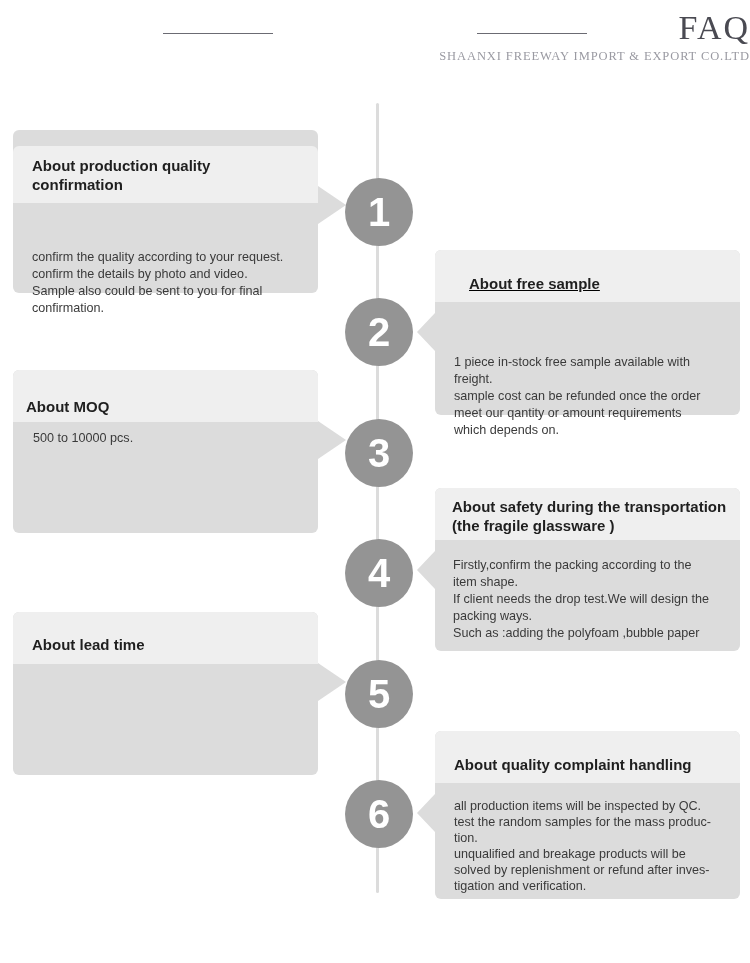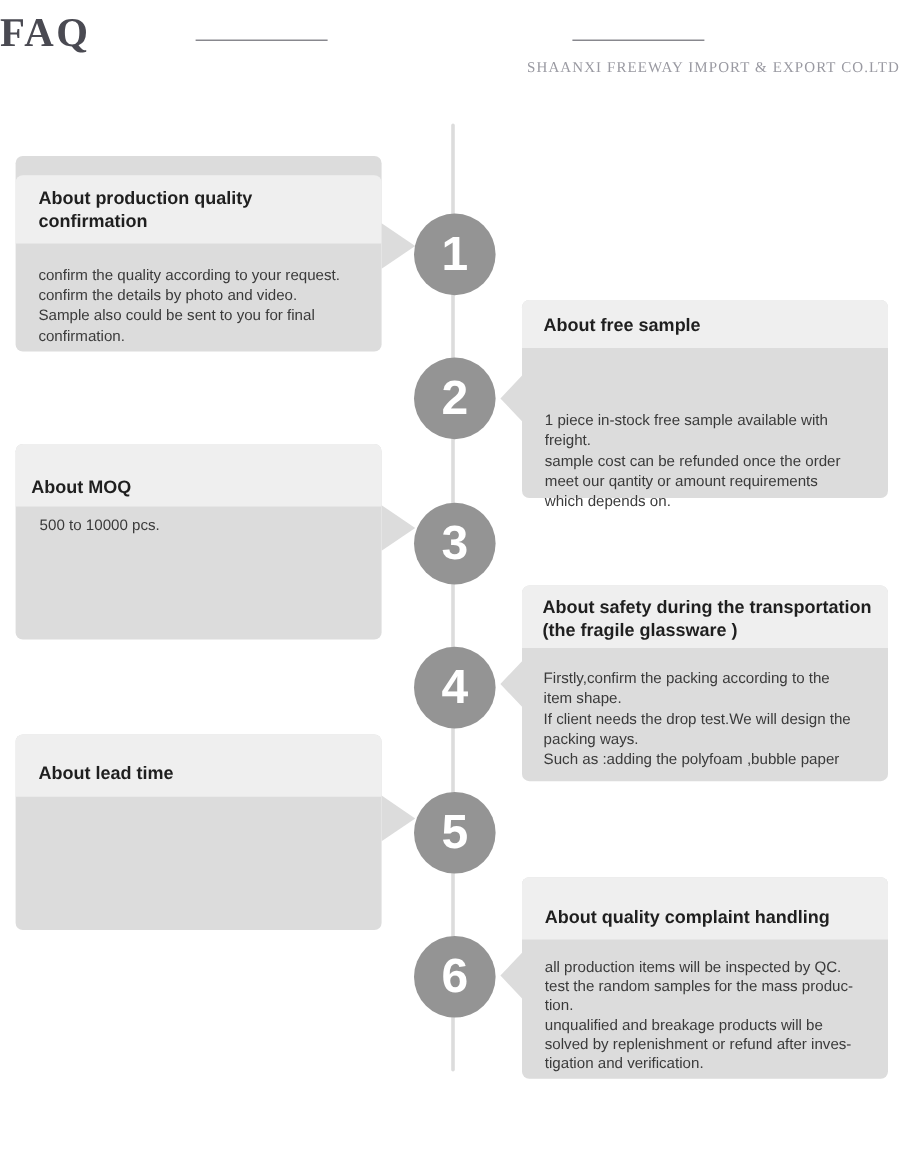--- a/index.html
+++ b/index.html
@@ -21,24 +21,24 @@
     left: 0;
     top: 0;
     width: 750px;
     height: 100px;
   }
   #faq-title {
     position: absolute;
     left: 0;
     top: 8px;
     width: 750px;
-    text-align: left;
+    text-align: right;
     font-family: "Liberation Serif", serif;
     font-size: 34px;
-    font-weight: 700;
+    font-weight: 400;
     letter-spacing: 2px;
     color: #4a4a52;
     line-height: 40px;
   }
   #company-subtitle {
     position: absolute;
     left: 0;
     top: 48px;
     width: 750px;
     text-align: right;
@@ -130,25 +130,25 @@
   .pointer.left {
     left: -18px;
     border-top: 19px solid transparent;
     border-bottom: 19px solid transparent;
     border-right: 18px solid #dcdcdc;
   }
 
   
   #card-1 { left: 13px;  top: 130px; width: 305px; height: 163px; }
   #card-1 .card-header { height: 57px; padding: 10px 0 6px 19px; align-items: flex-start; margin-top: 16px; }
-  #card-1 .card-body   { padding: 18px 14px 0 19px; }
+  #card-1 .card-body   { padding: 18px 14px 0 19px; margin-top: 28px; }
   #card-1 .pointer     { top: 56px; }
 
   #card-2 { left: 435px; top: 250px; width: 305px; height: 165px; }
-  #card-2 .card-header { height: 40px; padding: 0 0 9px 18px; }
+  #card-2 .card-header { height: 52px; padding: 0 0 9px 34px; text-decoration: underline; }
   #card-2 .card-body   { padding: 16px 14px 0 19px; margin-top: 36px; }
   #card-2 .pointer     { top: 63px; }
 
   #card-3 { left: 13px;  top: 370px; width: 305px; height: 163px; }
   #card-3 .card-header { height: 52px; padding: 0 0 6px 13px; }
   #card-3 .card-body   { padding: 8px 14px 0 20px; }
   #card-3 .pointer     { top: 51px; }
 
   #card-4 { left: 435px; top: 488px; width: 305px; height: 163px; }
   #card-4 .card-header { height: 52px; padding: 0 0 5px 17px; }

